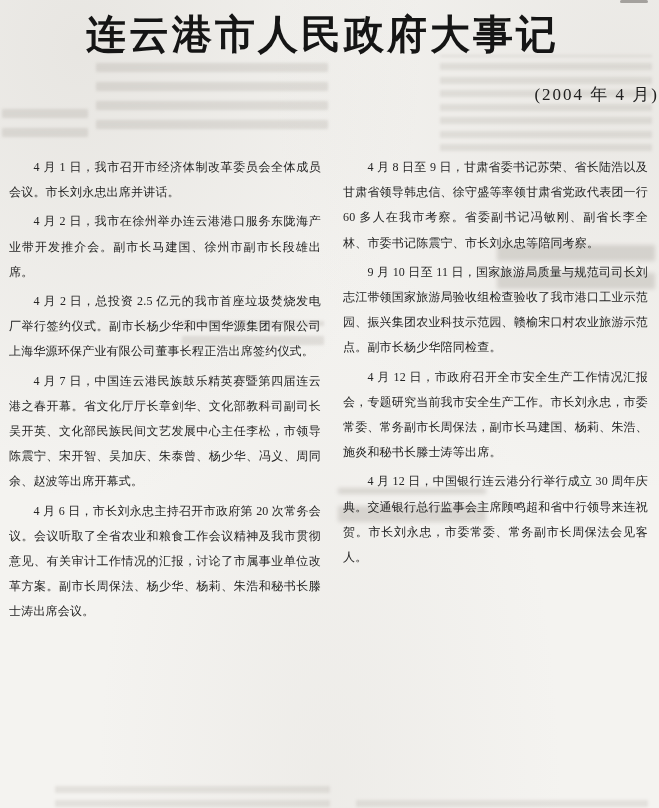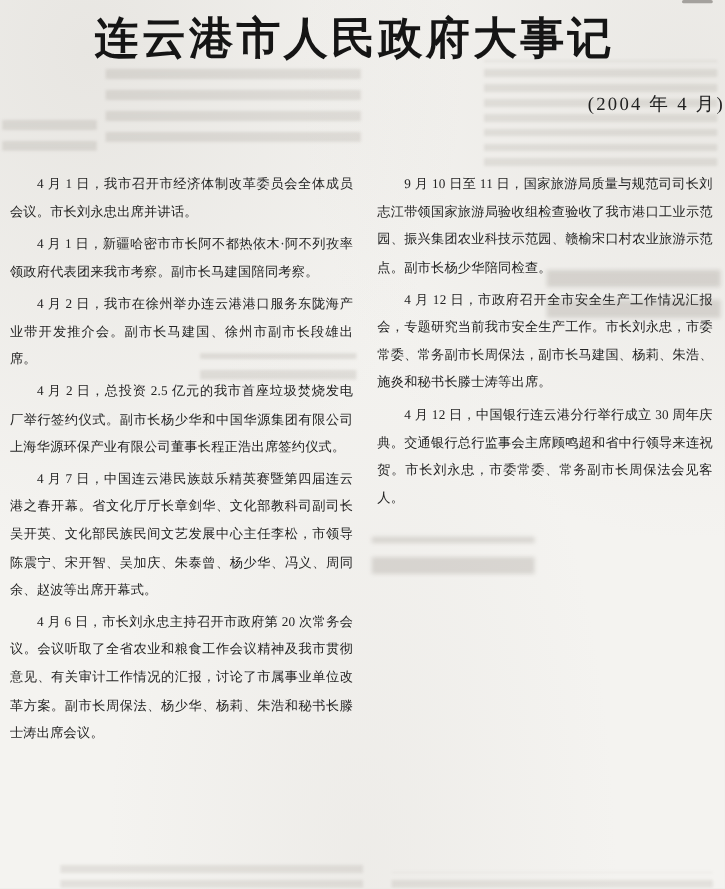--- a/index.html
+++ b/index.html
@@ -117,26 +117,26 @@
   <div class="ghost ghost-lines-dense g7"></div>
   <div class="ghost ghost-lines-dense g8"></div>
   <div class="scan-artifact"></div>
 
   <h1 class="title">连云港市人民政府大事记</h1>
   <div class="subtitle">(2004 年 4 月)</div>
 
   <div class="body-cols">
     <div class="col left">
         <p class="para">4 月 1 日，我市召开市经济体制改革委员会全体成员会议。市长刘永忠出席并讲话。</p>
-        <p class="para">4 月 1 日，新疆哈密市市长阿不都热依木·阿不列孜率领政府代表团来我市考察。副市长马建国陪同考察。</p>
         <p class="para">4 月 2 日，我市在徐州举办连云港港口服务东陇海产业带开发推介会。副市长马建国、徐州市副市长段雄出席。</p>
         <p class="para">4 月 2 日，总投资 2.5 亿元的我市首座垃圾焚烧发电厂举行签约仪式。副市长杨少华和中国华源集团有限公司上海华源环保产业有限公司董事长程正浩出席签约仪式。</p>
         <p class="para">4 月 7 日，中国连云港民族鼓乐精英赛暨第四届连云港之春开幕。省文化厅厅长章剑华、文化部教科司副司长吴开英、文化部民族民间文艺发展中心主任李松，市领导陈震宁、宋开智、吴加庆、朱泰曾、杨少华、冯义、周同余、赵波等出席开幕式。</p>
         <p class="para">4 月 6 日，市长刘永忠主持召开市政府第 20 次常务会议。会议听取了全省农业和粮食工作会议精神及我市贯彻意见、有关审计工作情况的汇报，讨论了市属事业单位改革方案。副市长周保法、杨少华、杨莉、朱浩和秘书长滕士涛出席会议。</p>
       </div>
     <div class="col right">
+        <p class="para">4 月 8 日至 9 日，甘肃省委书记苏荣、省长陆浩以及甘肃省领导韩忠信、徐守盛等率领甘肃省党政代表团一行 60 多人在我市考察。省委副书记冯敏刚、副省长李全林、市委书记陈震宁、市长刘永忠等陪同考察。</p>
         <p class="para">9 月 10 日至 11 日，国家旅游局质量与规范司司长刘志江带领国家旅游局验收组检查验收了我市港口工业示范园、振兴集团农业科技示范园、赣榆宋口村农业旅游示范点。副市长杨少华陪同检查。</p>
         <p class="para">4 月 12 日，市政府召开全市安全生产工作情况汇报会，专题研究当前我市安全生产工作。市长刘永忠，市委常委、常务副市长周保法，副市长马建国、杨莉、朱浩、施炎和秘书长滕士涛等出席。</p>
         <p class="para">4 月 12 日，中国银行连云港分行举行成立 30 周年庆典。交通银行总行监事会主席顾鸣超和省中行领导来连祝贺。市长刘永忠，市委常委、常务副市长周保法会见客人。</p>
       </div>
   </div>
 
 </div>
 
 </body></html>

